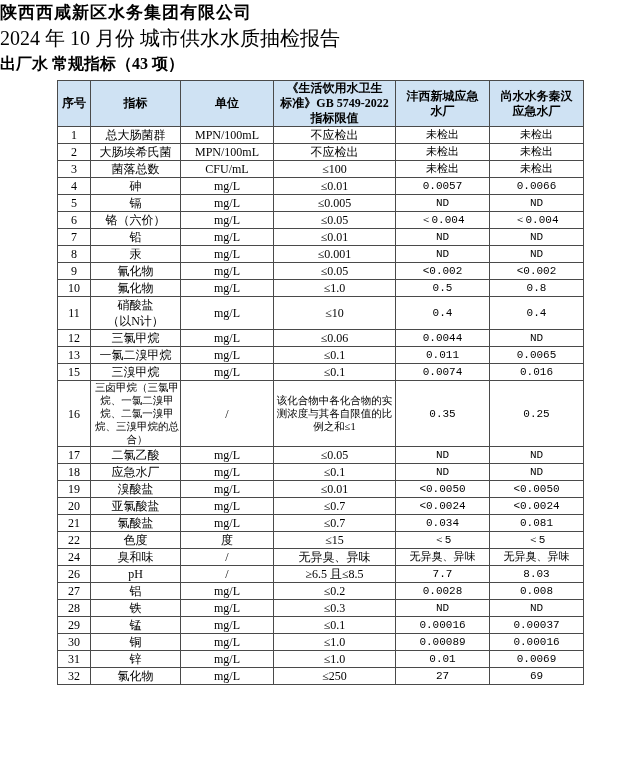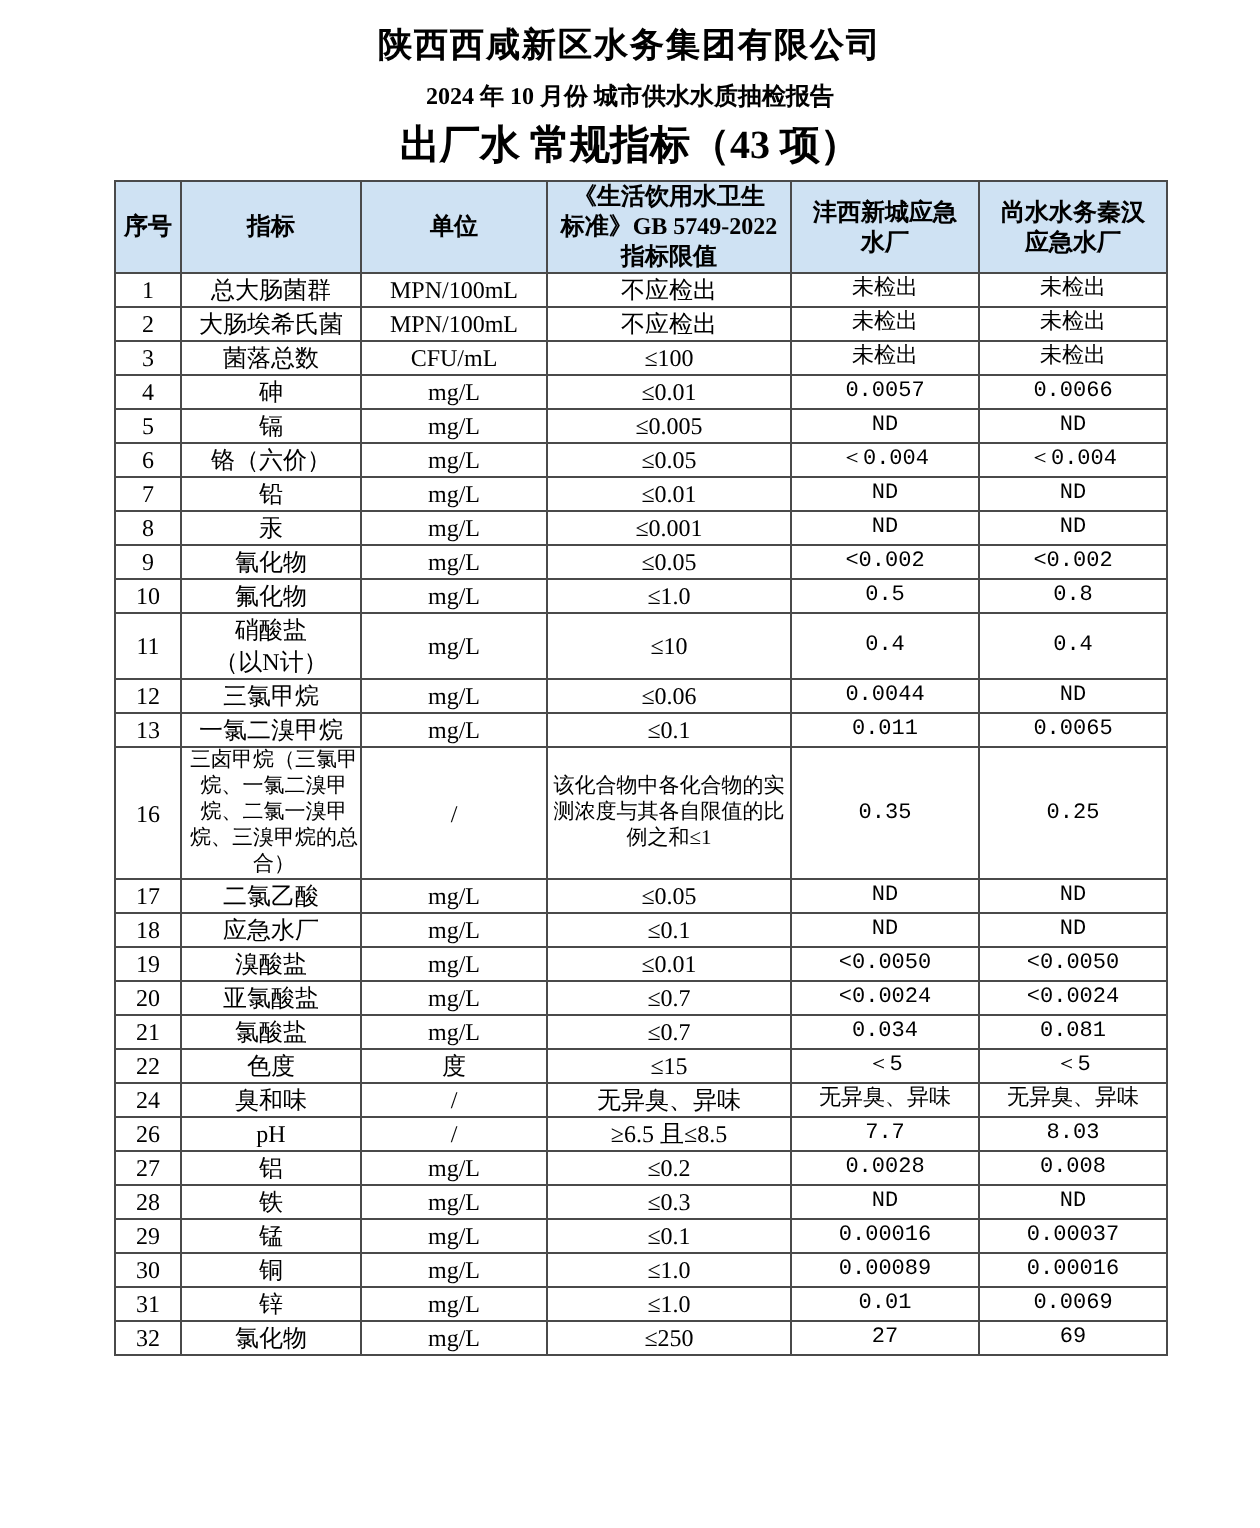--- a/index.html
+++ b/index.html
@@ -5,24 +5,24 @@
   * { margin:0; padding:0; box-sizing:border-box; }
   html,body { background:#ffffff; }
   .page {
     position:relative;
     width:630px; height:764px;
     background:#ffffff;
     font-family:"Liberation Serif","DejaVu Serif",serif;
     color:#000;
     overflow:hidden;
   }
-  .titles { text-align:center; padding-top:10px; }
+  .titles { text-align:left; }
   .title-line1 { font-size:17px; font-weight:bold; line-height:26px; letter-spacing:1px; }
-  .title-line2 { font-size:12px; font-weight:bold; line-height:25px; }
-  .title-line3 { font-size:20px; font-weight:bold; line-height:25px; }
+  .title-line2 { font-size:20px; font-weight:normal; line-height:25px; }
+  .title-line3 { font-size:16px; font-weight:bold; line-height:25px; }
 
   table.report {
     border-collapse:collapse;
     table-layout:fixed;
     margin-left:57px;
     margin-top:4px;
     width:526px;
   }
   table.report col.c1 { width:33px; }
   table.report col.c2 { width:90px; }
@@ -189,20 +189,28 @@
         </tr>
         <tr>
           <td>13</td>
           <td>一氯二溴甲烷</td>
           <td>mg/L</td>
           <td>≤0.1</td>
           <td class="val">0.011</td>
           <td class="val">0.0065</td>
         </tr>
         <tr>
+          <td>15</td>
+          <td>三溴甲烷</td>
+          <td>mg/L</td>
+          <td>≤0.1</td>
+          <td class="val">0.0074</td>
+          <td class="val">0.016</td>
+        </tr>
+        <tr>
           <td>16</td>
           <td class="left small">三卤甲烷（三氯甲烷、一氯二溴甲烷、二氯一溴甲烷、三溴甲烷的总合）</td>
           <td>/</td>
           <td class="small">该化合物中各化合物的实测浓度与其各自限值的比例之和≤1</td>
           <td class="val">0.35</td>
           <td class="val">0.25</td>
         </tr>
         <tr>
           <td>17</td>
           <td>二氯乙酸</td>

